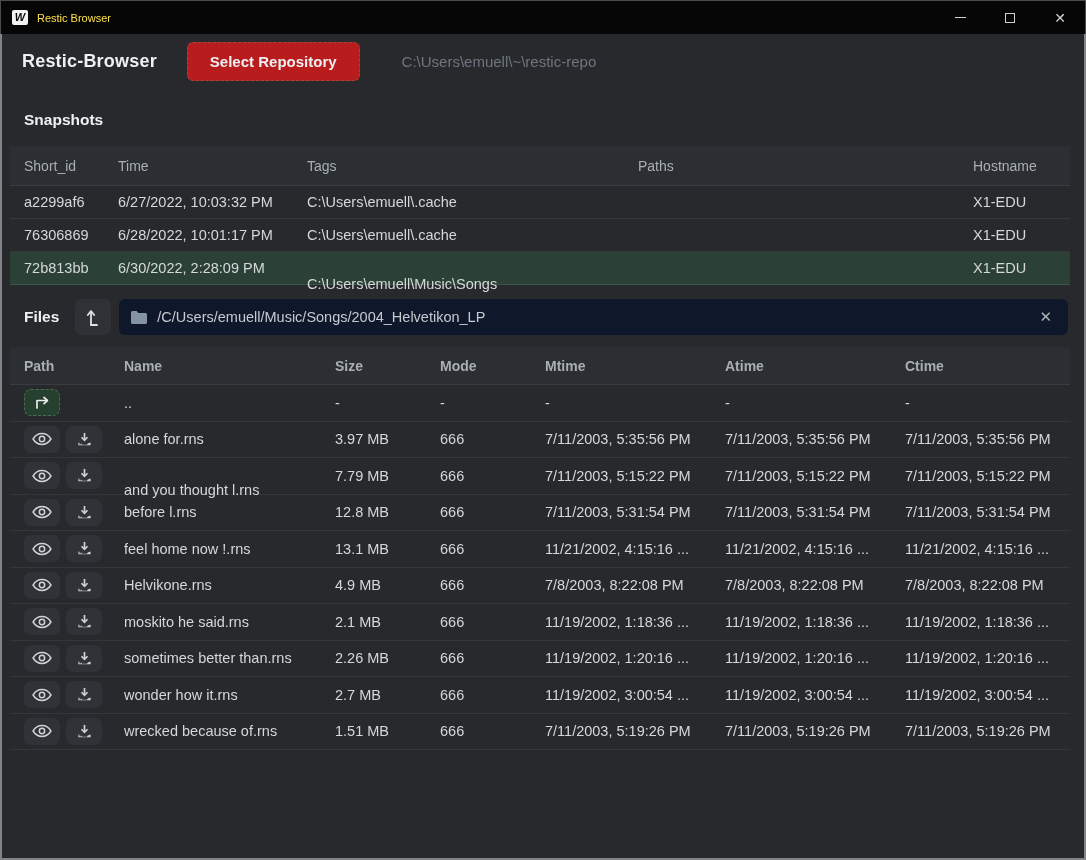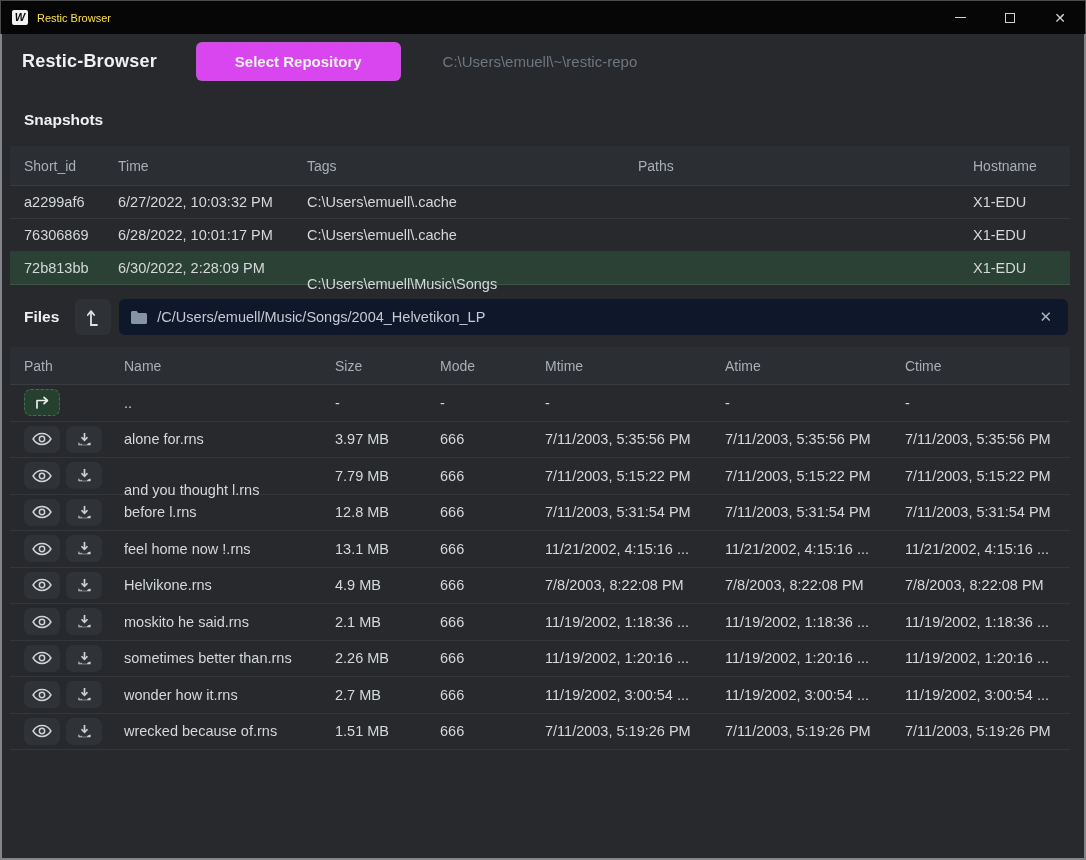--- a/index.html
+++ b/index.html
@@ -17,31 +17,31 @@
   .wbtn { width:50px; height:33px; display:flex; align-items:center; justify-content:center; color:#cfd2d5; cursor:default; }
   .min-glyph { display:block; width:11px; border-top:1.4px solid #cfd2d5; }
   .max-glyph { display:block; width:10px; height:10px; border:1.4px solid #cfd2d5; }
   .close-glyph { font-size:14px; line-height:1; }
 
   
   .content { flex:1; background:#27292c; border-left:2px solid #828487; border-right:2px solid #828487; border-bottom:2px solid #828487; overflow:hidden; }
 
   .app-header { display:flex; align-items:center; padding:12px 20px 14px 20px; height:57px; }
   .app-title { color:#eef0f2; font-size:18px; font-weight:bold; letter-spacing:.2px; }
-  .repo-btn { margin-left:39px; padding:10px 38px; background:#d946ef; color:#eef0f2; font-family:inherit; font-size:15px; font-weight:bold; border:1px dashed rgba(120,150,130,.35); border-radius:6px; cursor:pointer; }
+  .repo-btn { margin-left:30px; padding:10px 22px; background:#b91c1c; color:#eef0f2; font-family:inherit; font-size:15px; font-weight:bold; border:1px dashed rgba(120,150,130,.35); border-radius:6px; cursor:pointer; }
   .repo-path { margin-left:42px; color:#6e7680; font-size:15px; }
 
   .sec-heading { color:#eef0f2; font-size:15.5px; font-weight:bold; }
   .snapshots-heading { margin:20px 0 0 22px; }
 
   .table { margin:0 14px 0 8px; }
   .snapshots.table { margin-top:17px; }
   .t-head { display:flex; align-items:center; background:#2b2e32; color:#a9afb5; font-size:14px; border-bottom:1px solid #393d41; padding-left:14px; }
   .snapshots .t-head { height:40px; }
-  .files .t-head { height:38px; }
+  .files .t-head { height:38px;font-weight:bold; }
   .cell { white-space:nowrap; overflow:hidden; padding-right:10px; flex-shrink:0; }
   .cell.flex { flex:1 1 auto; }
 
   .snap-row { display:flex; align-items:center; height:33px; color:#d5d8da; font-size:14.5px; border-bottom:1px solid #35383c; padding-left:14px; cursor:pointer; }
   .snap-row.selected { background:#2b4136; border-bottom-color:#3c5547; }
 
   
   .files-bar { display:flex; align-items:center; margin:12px 16px 0 8px; height:40px; }
   .files-h { margin-left:14px; }
   .lvl-btn { margin-left:16px; width:36px; height:36px; flex:0 0 36px; background:#2e3135; border:none; border-radius:6px; display:flex; align-items:center; justify-content:center; cursor:pointer; padding:0; }

